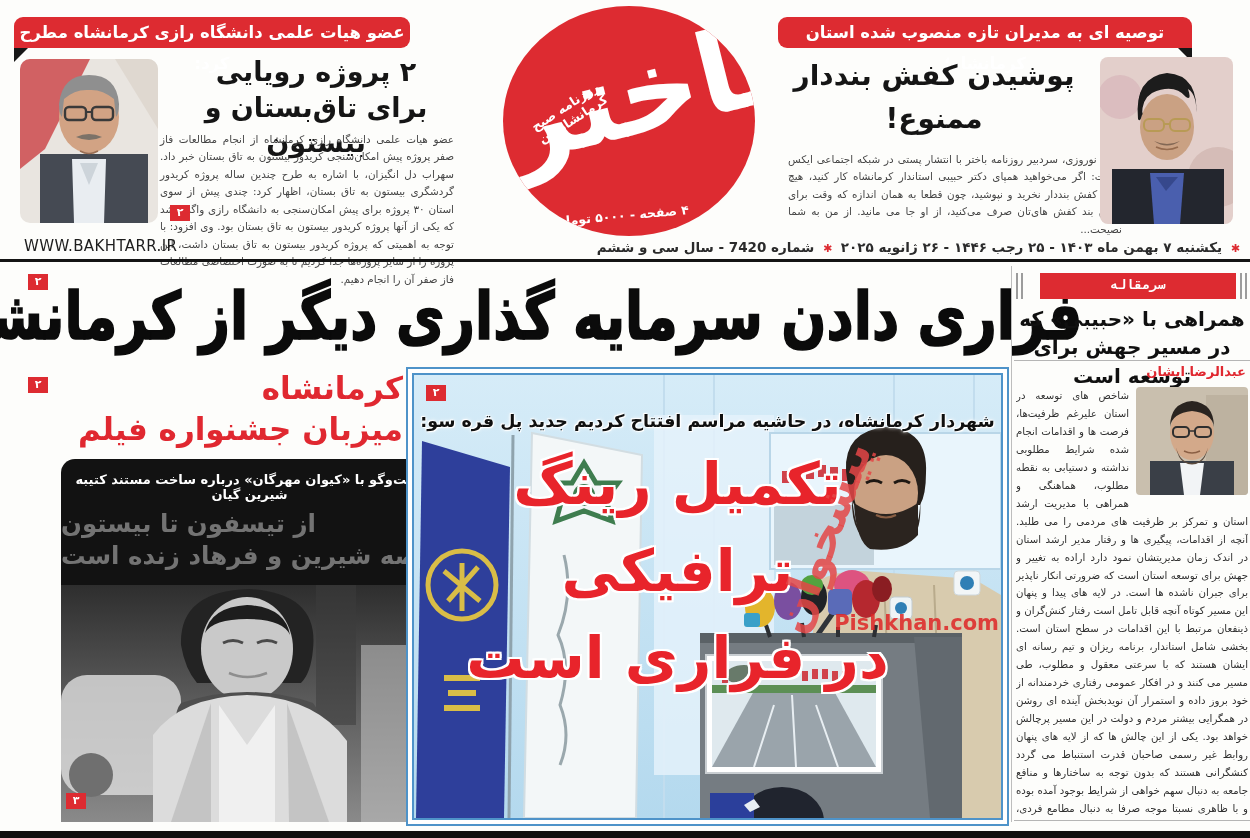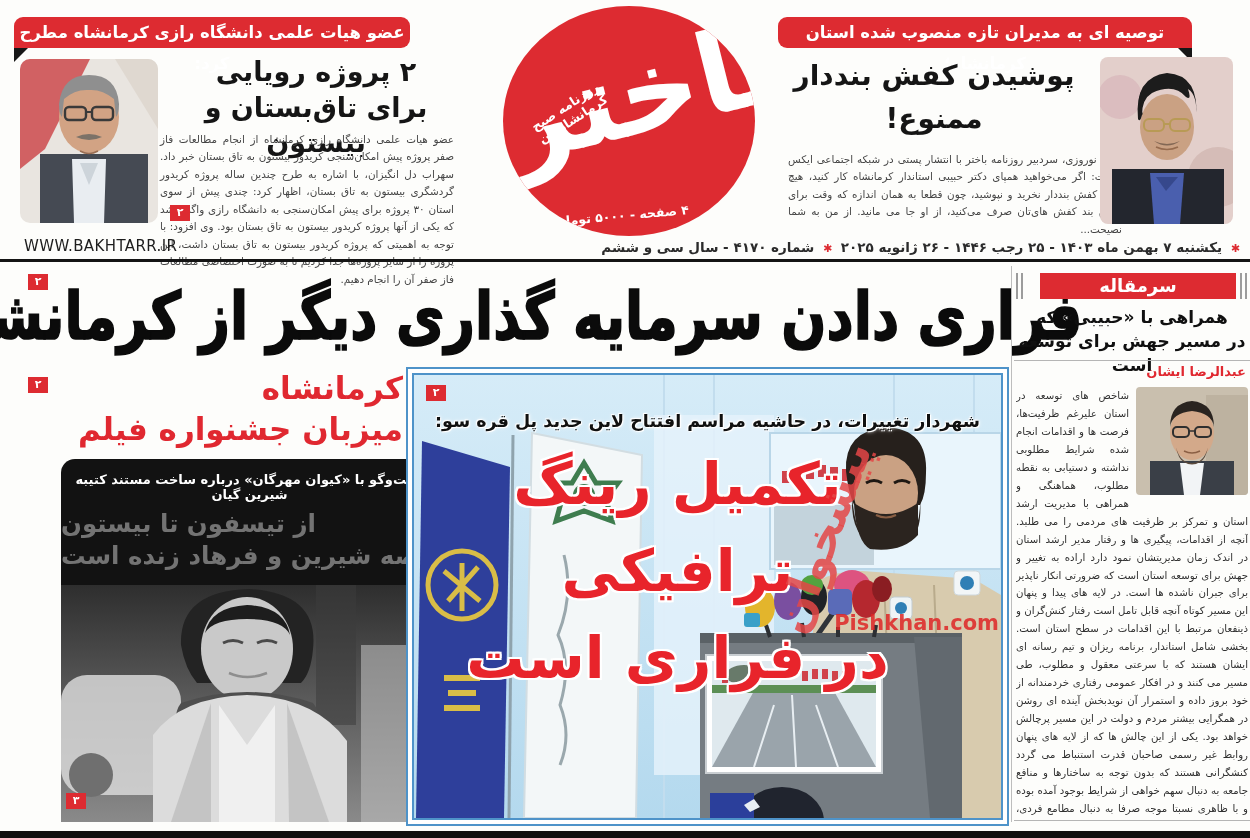--- a/index.html
+++ b/index.html
@@ -79,23 +79,23 @@
            text-shadow:-2px 0 #fff,2px 0 #fff,0 -2px #fff,0 2px #fff,-2px -2px #fff,2px 2px #fff,-2px 2px #fff,2px -2px #fff; }
   .wm-fa { position:absolute; right:78px; top:135px; transform:rotate(-70deg); transform-origin:center;
            color:rgba(228,70,70,.85); font-size:46px; font-weight:bold; direction:rtl; }
   .wm-en { position:absolute; right:2px; top:236px; color:rgba(222,38,38,.85); font-size:21px; font-weight:bold;margin-left:32px; }
 
   
   .ed-vline { position:absolute; left:1011px; top:266px; width:1px; height:556px; background:#bdbdbd; }
   .ed-bracket { position:absolute; top:273px; width:7px; height:26px;
                 border-left:2px solid #9c9c9c; border-right:2px solid #9c9c9c; }
   .ed-label { position:absolute; left:1040px; top:273px; width:196px; height:26px; background:#dd2b31;
-              color:#fff; font-size:18px; font-weight:bold; text-align:center; line-height:26px; direction:rtl; }
+              color:#fff; font-size:13px; font-weight:bold; text-align:center; line-height:26px; direction:rtl;font-family:Liberation Mono, monospace; }
   .ed-title { position:absolute; left:1014px; top:305px; width:236px; direction:rtl; text-align:center;
-              font-size:17px; font-weight:bold; color:#101010; line-height:1.42; }
+              font-size:20px; font-weight:bold; color:#101010; line-height:1.42; }
   .ed-hairline { position:absolute; left:1014px; width:236px; height:1px; background:#b5b5b5; }
   .ed-author { position:absolute; left:1014px; top:364px; width:236px; direction:rtl; text-align:right;
                color:#e02830; font-size:13px; font-weight:bold; padding-right:4px; }
   .ed-body { position:absolute; left:1016px; top:387px; width:232px; height:432px; direction:rtl;
              text-align:justify; font-size:10.2px; line-height:1.76; color:#303030; overflow:hidden; }
   .ed-photo { float:right; width:112px; height:108px; margin-left:7px; margin-bottom:3px;
               border-radius:4px; overflow:hidden; }
   .ed-photo svg { display:block; width:100%; height:100%; }
 
   .bottom-bar { position:absolute; left:0; top:831px; width:1250px; height:7px; background:#101010; }
@@ -169,21 +169,21 @@
       <path d="M56,90 Q67,95 78,90" fill="none" stroke="#966b4e" stroke-width="1.6"></path>
       <path d="M54,84 Q67,90 80,84 Q67,93 54,84 Z" fill="#3a2e26" opacity=".5"></path>
     </svg>
   </div>
 
   <div class="site-url">WWW.BAKHTARR.IR</div>
   <div class="date-line">
     <span class="dot">✱</span>
     <span>یکشنبه ۷ بهمن ماه ۱۴۰۳ - ۲۵ رجب ۱۴۴۶ - ۲۶ ژانویه ۲۰۲۵</span>
     <span class="dot">✱</span>
-    <span>شماره ۴۱۷۰ - سال سی و ششم</span>
+    <span>شماره 7420 - سال سی و ششم</span>
   </div>
   <div class="top-rule"></div>
 
   <span class="badge" style="left:28px; top:274px;">۲</span>
   <div class="lead-hl">فراری دادن سرمایه گذاری دیگر از کرمانشاه</div>
 
   <span class="badge" style="left:28px; top:377px;">۲</span>
   <div class="film-hl">
     <div>کرمانشاه</div>
     <div>میزبان جشنواره فیلم فجر شد</div>
@@ -322,21 +322,21 @@
             <rect x="476" y="222" width="22" height="22" rx="4" fill="#eef4f6" stroke="#c2ccd2"></rect>
             <circle cx="487" cy="233" r="6" fill="#2f7fb5"></circle>
           </g>
 
           <ellipse cx="368" cy="446" rx="42" ry="34" fill="#20242e"></ellipse>
           <rect x="296" y="418" width="44" height="25" fill="#2b3f9b"></rect>
           <path d="M330,430 l10,-6 l6,8 l-10,5 Z" fill="#e8eef2"></path>
         </svg>
       </div>
       <span class="badge" style="left:12px; top:10px;">۲</span>
-      <div class="ph-kicker">شهردار تغییرات، در حاشیه مراسم افتتاح لاین جدید پل قره سو:</div>
+      <div class="ph-kicker">شهردار کرمانشاه، در حاشیه مراسم افتتاح کردیم جدید پل قره سو:</div>
       <div class="ph-hl">
         <div>تکمیل رینگ ترافیکی</div>
         <div>در فراری است</div>
       </div>
       <div class="wm-fa">پیشخوان</div>
       <div class="wm-en">Pishkhan.com</div>
     </div>
   </div>
 
   <div class="ed-vline"></div>

